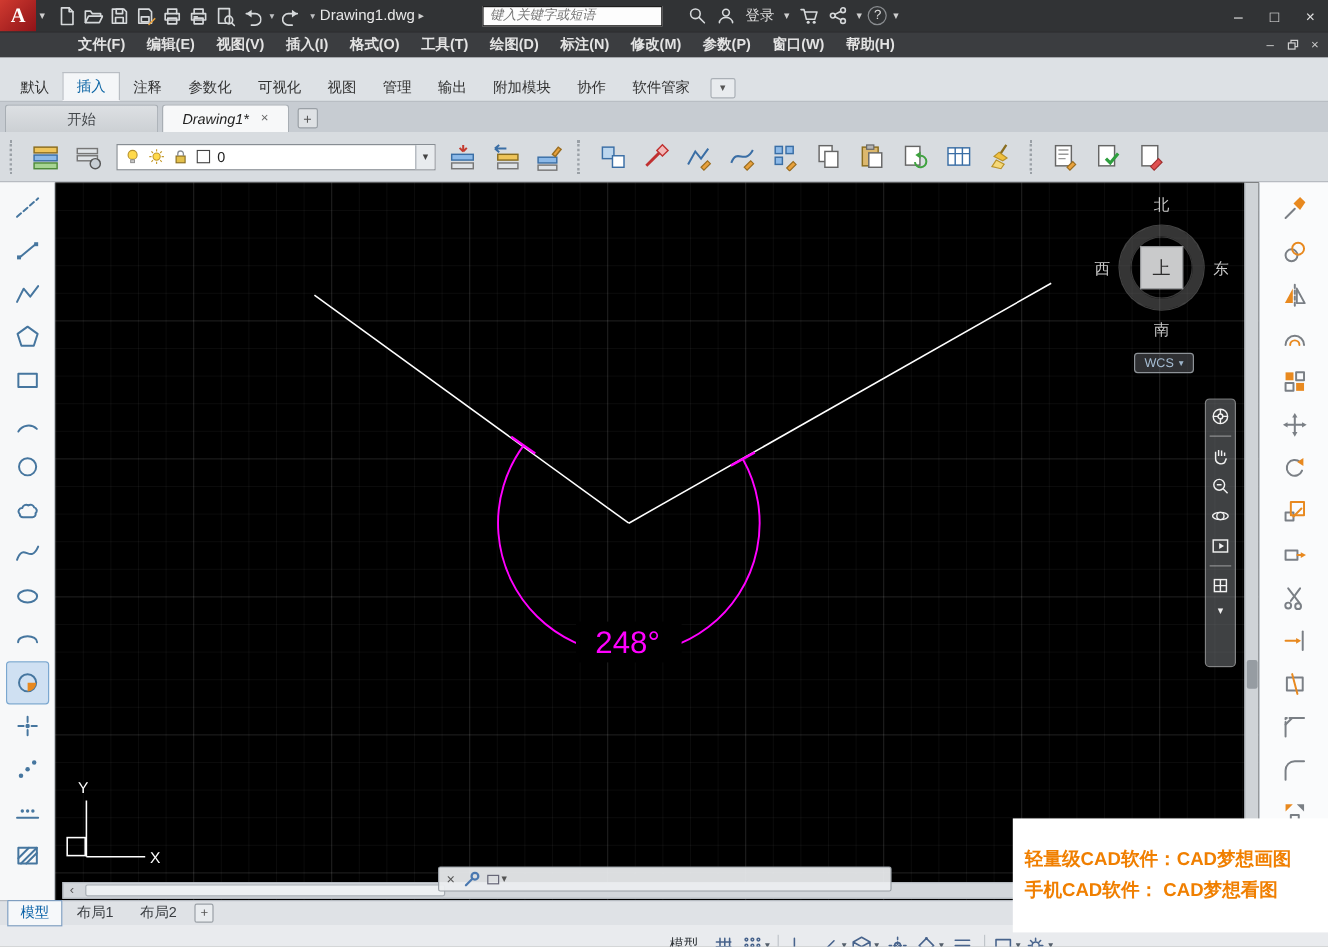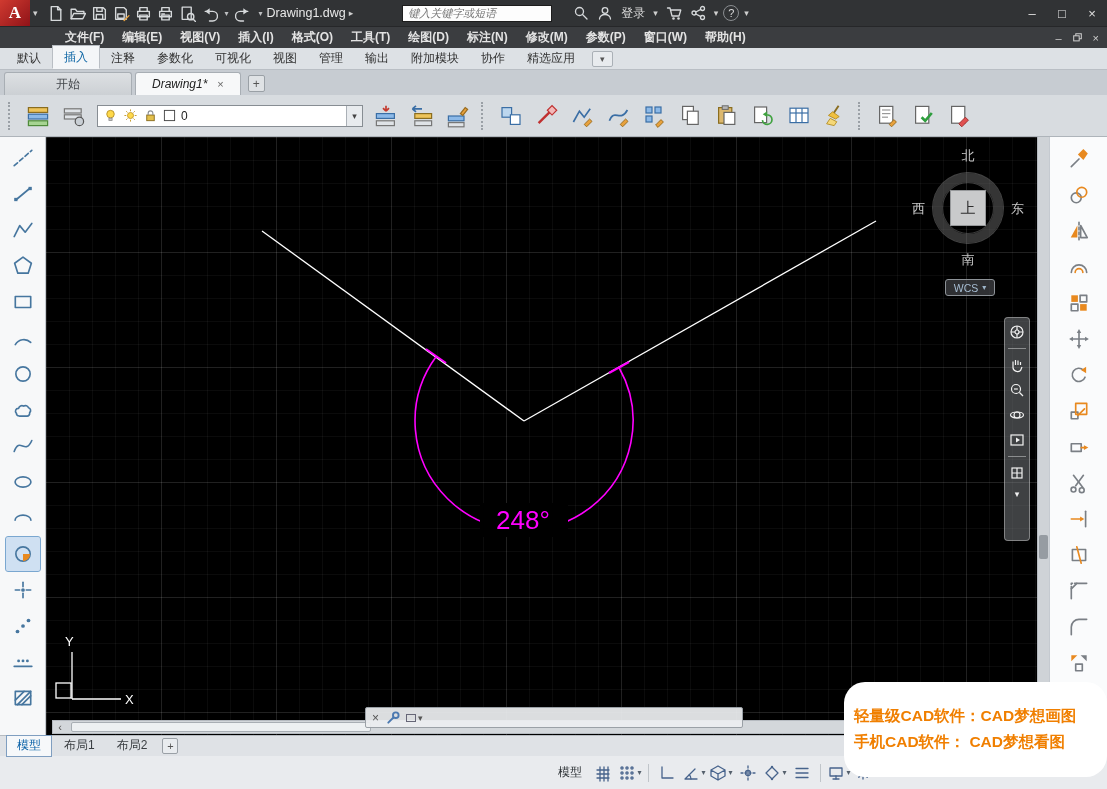--- a/index.html
+++ b/index.html
@@ -20,21 +20,21 @@
   .tb-right .lbl { padding:0 3px; }
   .win-btns { margin-left:auto; display:flex; height:26px; }
   .win-btn { width:30px; display:flex; align-items:center; justify-content:center; font-size:13px; color:#e0e0e0; }
 
   
   .menubar { height:22px; background:#3b3d40; color:#e3e3e3; font-size:12px; display:flex; align-items:center; padding-left:56px; border-top:1px solid #262729; }
   .menu-item { padding:0 9px;font-weight:bold; }
   .mb-right { margin-left:auto; display:flex; align-items:center; gap:10px; padding-right:8px; color:#cfcfcf; font-size:11px; }
 
   
-  .ribbontabs { height:22px; background:#dde1e5; display:flex; align-items:flex-end; padding-left:6px; font-size:12px; color:#333; border-bottom:1px solid #b9bec4; }
+  .ribbontabs { height:37px; background:#dde1e5; display:flex; align-items:flex-end; padding-left:6px; font-size:12px; color:#333; border-bottom:1px solid #b9bec4; }
   .rtab { padding:3px 11px 2px; }
   .rtab.active { background:#f4f6f8; color:#0a64a4; border:1px solid #b9bec4; border-bottom:1px solid #f4f6f8; }
   .rtab-more { margin-left:6px; padding:2px 7px; border:1px solid #aab0b6; background:#e8ebee; border-radius:2px; font-size:9px; color:#555; margin-bottom:2px; display:flex; gap:4px; }
 
   
   .filetabs { height:25px; background:#c7ccd2; display:flex; align-items:flex-end; padding-left:4px; }
   .ftab { height:23px; padding:0 16px; display:flex; align-items:center; font-size:12px; color:#44484c; background:linear-gradient(#dde0e3,#ccd0d4); border:1px solid #a8aeb4; border-bottom:none; border-radius:3px 3px 0 0; margin-right:3px; }
   .ftab.wide { width:128px; justify-content:center; }
   .ftab.active { background:#f7f8f9; color:#222; font-style:italic;justify-content:flex-end; }
   .ftab .tclose { margin-left:10px; font-size:11px; color:#666; font-style:normal; }
@@ -98,21 +98,21 @@
   .ltab-add { width:16px; height:16px; border:1px solid #9aa0a6; background:#e9ecef; border-radius:2px; display:flex; align-items:center; justify-content:center; font-size:11px; color:#555; margin-left:3px; }
 
   
   .statusbar { height:33px; background:#e9ebee; display:flex; align-items:center; padding-left:552px; gap:3px; }
   .stbtn { min-width:24px; height:24px; display:flex; align-items:center; justify-content:center; border-radius:2px; gap:1px; }
   .stbtn .c { font-size:8px; color:#55606c; }
   .st-sep { width:1px; height:18px; background:#c0c5ca; margin:0 3px; }
   .st-model { font-size:12px; color:#2f3438; padding:0 6px; }
 
   
-  .promo { position:absolute; right:0; bottom:12px; width:263px; height:95px; background:#ffffff; z-index:60; display:flex; flex-direction:column; justify-content:center; gap:5px; padding:6px 10px;border-radius:21px; }
+  .promo { position:absolute; right:0; bottom:12px; width:263px; height:95px; background:#ffffff; z-index:60; display:flex; flex-direction:column; justify-content:center; gap:5px; padding:6px 10px; }
   .promo div { color:#f07f00; font-weight:bold; font-size:15.5px; white-space:pre; }
 
   
   svg.ic { display:block; }
   .qa line,.qa path,.qa rect,.qa circle,.qa polyline { stroke:#d6d9db; fill:none; stroke-width:1.3; stroke-linecap:round; stroke-linejoin:round; }
   .qa .f { fill:#d6d9db; stroke:none; }
   .qa .o2 { stroke:#e8a13c; }
   .lt line,.lt path,.lt rect,.lt circle,.lt ellipse,.lt polyline,.lt polygon { stroke:#46769f; fill:none; stroke-width:1.5; stroke-linecap:round; stroke-linejoin:round; }
   .lt .f { fill:#46769f; stroke:none; }
   .lt .of { fill:#e8891f; stroke:none; }
@@ -277,21 +277,21 @@
     <span class="rtab">默认</span>
     <span class="rtab active">插入</span>
     <span class="rtab">注释</span>
     <span class="rtab">参数化</span>
     <span class="rtab">可视化</span>
     <span class="rtab">视图</span>
     <span class="rtab">管理</span>
     <span class="rtab">输出</span>
     <span class="rtab">附加模块</span>
     <span class="rtab">协作</span>
-    <span class="rtab">精选应用</span>
+    <span class="rtab">软件管家</span>
     <span class="rtab-more">
         <span>▾</span>
       </span>
   </div>
 
   <div class="filetabs">
     <div class="ftab wide">
         <span>开始</span>
       </div>
     <div class="ftab active">

